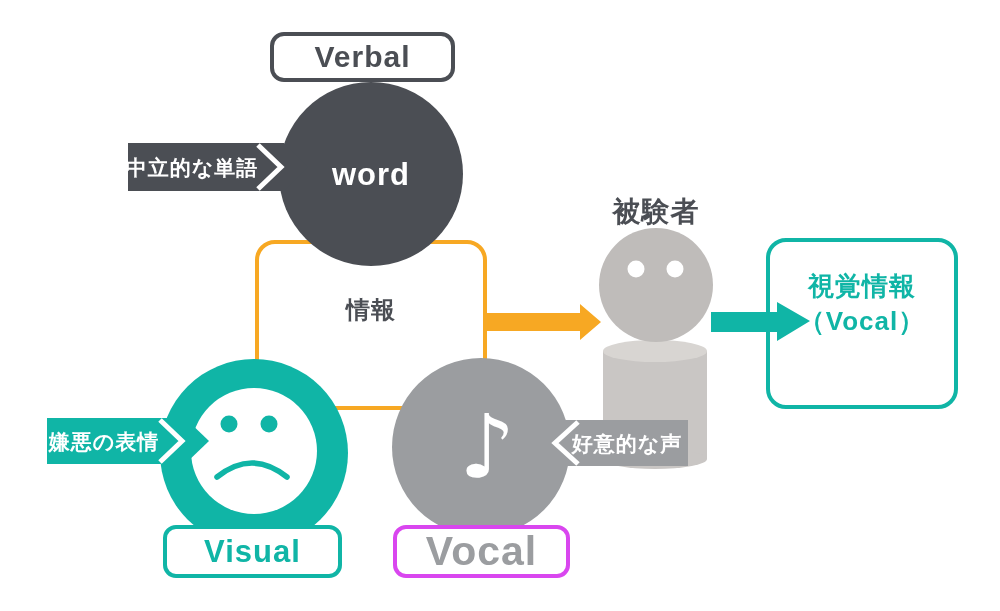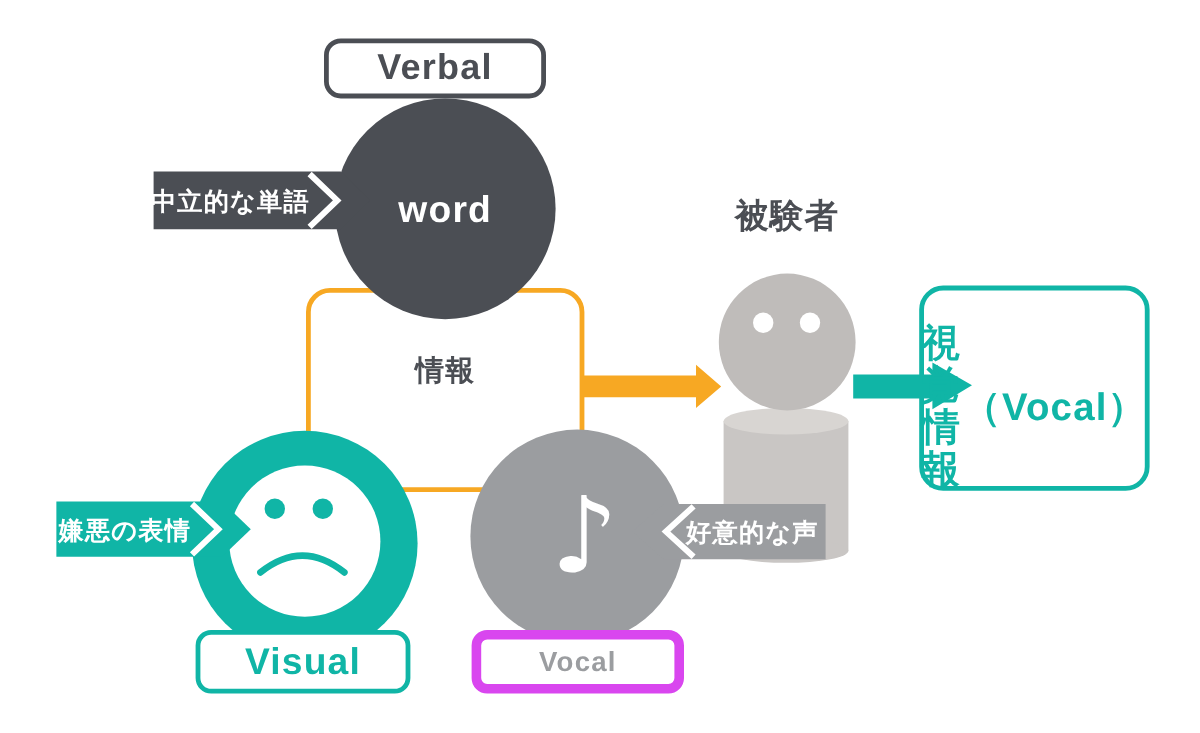--- a/index.html
+++ b/index.html
@@ -1,26 +1,26 @@
 <!DOCTYPE html>
 <html><head>
 <meta charset="utf-8">
 <style>
   html,body{margin:0;padding:0;background:#fff;}
   body{font-family:"Liberation Sans","DejaVu Sans",sans-serif;}
   .stage{position:relative;width:1000px;height:611px;background:#fff;overflow:hidden;}
   .stage svg{position:absolute;left:0;top:0;}
-  .overlay{position:absolute;display:flex;align-items:center;justify-content:center;box-sizing:border-box;}
+  .overlay{position:absolute;display:flex;align-items:center;justify-content:center;box-sizing:border-box;text-align:center;}
   .pill{background:#fff;font-weight:700;}
   .verbal-box{left:270px;top:32px;width:185px;height:50px;border:4px solid #4B4E54;border-radius:14px;color:#4B4E54;font-size:30px;letter-spacing:1px;}
   .visual-box{left:163px;top:525px;width:179px;height:53px;border:4px solid #10B5A6;border-radius:13px;color:#10B5A6;font-size:31px;letter-spacing:1px;}
-  .vocal-box{left:393px;top:525px;width:177px;height:53px;border:8px solid #d946ef;border-radius:13px;color:#9B9DA0;font-size:23px;letter-spacing:1px;}
+  .vocal-box{left:393px;top:525px;width:177px;height:53px;border:4px solid #d946ef;border-radius:13px;color:#9B9DA0;font-size:41px;letter-spacing:1px;}
   .center-text{left:257px;top:294px;width:228px;flex-direction:column;color:#4B4E54;font-size:24px;font-weight:700;line-height:32px;letter-spacing:1px;}
-  .subject-label{left:591px;top:164px;width:130px;height:32px;color:#4B4E54;font-size:28px;font-weight:700;letter-spacing:1px;}
-  .result-text{left:768px;top:269px;width:188px;flex-direction:row;color:#10B5A6;font-size:32px;font-weight:700;line-height:35px;letter-spacing:1px;}
+  .subject-label{left:591px;top:196px;width:130px;height:32px;color:#4B4E54;font-size:28px;font-weight:700;letter-spacing:1px;}
+  .result-text{left:768px;top:269px;width:188px;flex-direction:column;color:#10B5A6;font-size:26px;font-weight:700;line-height:35px;letter-spacing:1px;}
   .svg-tag-text{font-size:21px;font-weight:700;fill:#fff;letter-spacing:1px;}
   .svg-word-text{font-size:31px;font-weight:700;fill:#fff;letter-spacing:1px;}
   .svg-note-text{font-size:88px;fill:#fff;font-family:"DejaVu Sans",sans-serif;}
 </style>
 </head>
 <body>
 
 <div class="stage">
 
   <svg width="1000" height="611" viewBox="0 0 1000 611">

